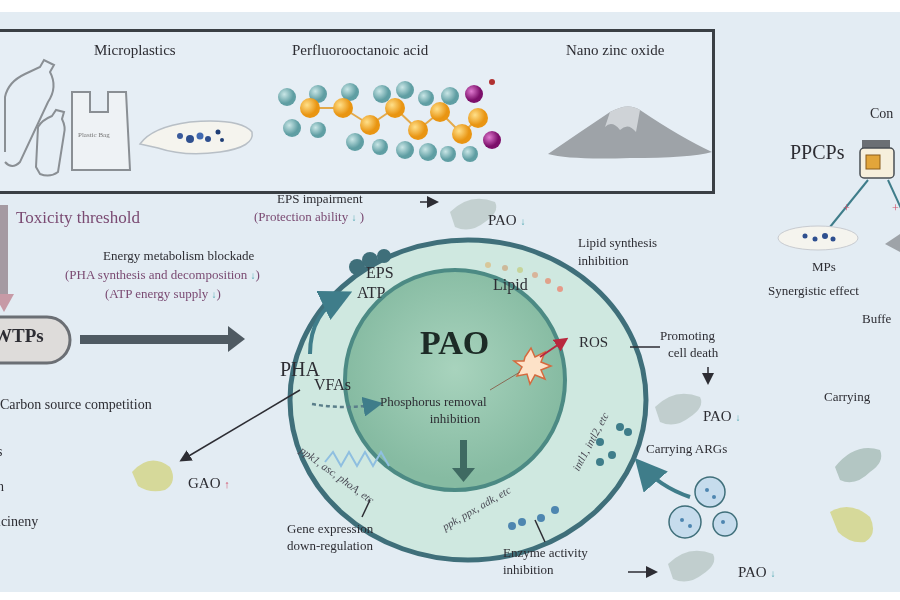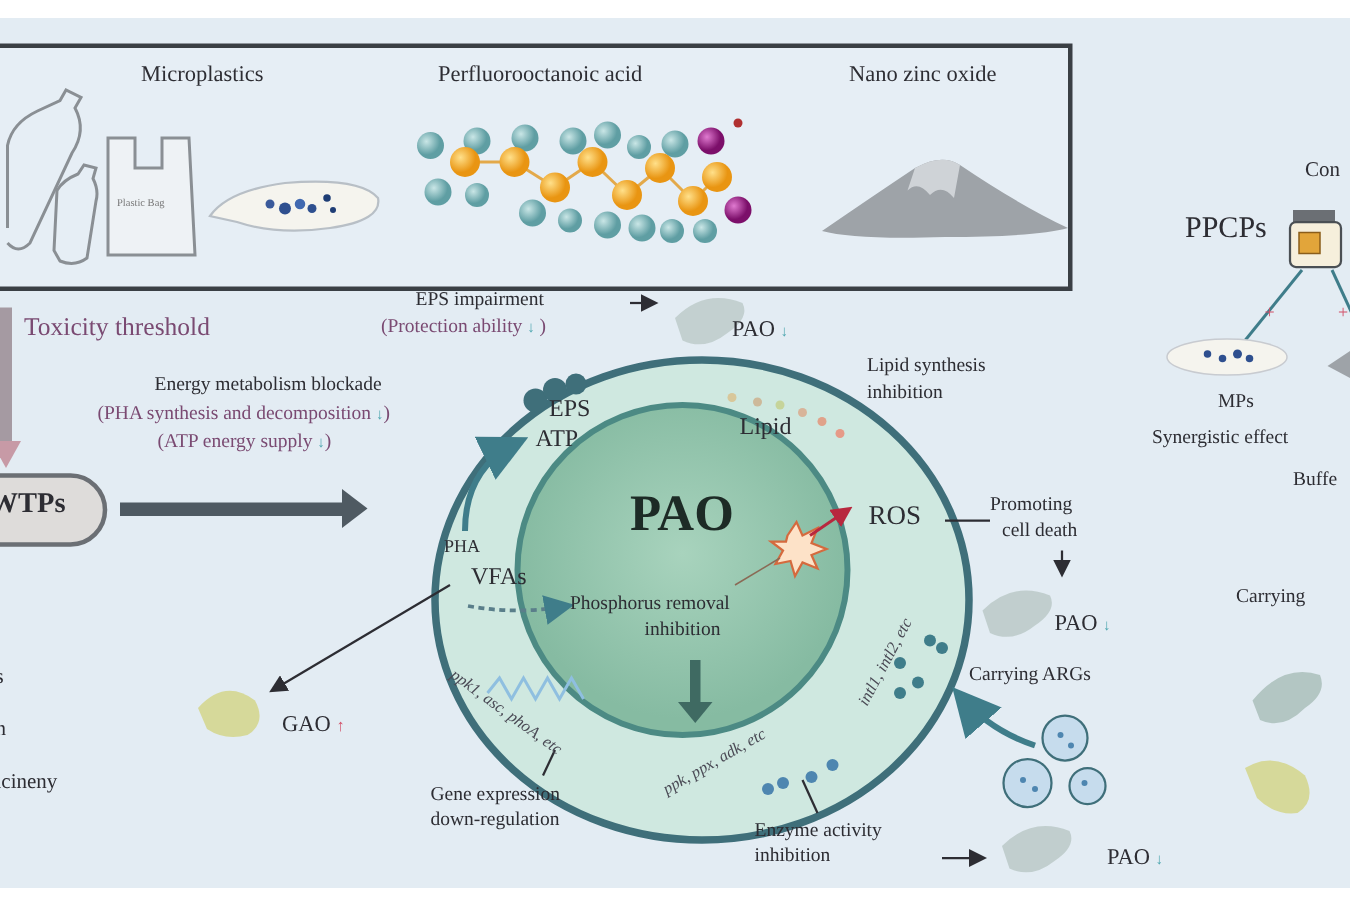--- a/index.html
+++ b/index.html
@@ -226,41 +226,42 @@
       <circle cx="805" cy="224" r="2.5" fill="#2e4f8f"></circle>
         <circle cx="815" cy="227" r="2.5" fill="#2e4f8f"></circle>
       <circle cx="825" cy="224" r="3" fill="#2e4f8f"></circle>
         <circle cx="833" cy="227" r="2.5" fill="#2e4f8f"></circle>
     </g>
     <path d="M885,232 L900,222 L900,240 Z" fill="#9ea3a8"></path>
   </svg>
 
   <div class="t purple" style="left:16px; top:197px; font-size:17px;">Toxicity threshold</div>
   <div class="t" style="left:-26px; top:314px; font-size:19px; font-weight:bold;">WWTPs</div>
+  <div class="t" style="left:0px; top:385px; font-size:14px;">Carbon source competition</div>
   <div class="t" style="left:-3px; top:432px; font-size:14px;">s</div>
   <div class="t" style="left:-3px; top:467px; font-size:14px;">h</div>
   <div class="t" style="left:-3px; top:502px; font-size:14px;">icineny</div>
 
   <div class="t" style="left:277px; top:180px; font-size:13px;">EPS impairment</div>
   <div class="t purple" style="left:254px; top:198px; font-size:13px;"><span>(Protection ability</span> <span class="down">↓</span> <span>)</span></div>
   <div class="t" style="left:488px; top:200px; font-size:15px;"><span>PAO</span> <span class="down">↓</span></div>
 
   <div class="t purple" style="left:65px; top:256px; font-size:13px;"><span>(PHA synthesis and decomposition</span> <span class="down">↓</span><span>)</span></div>
   <div class="t" style="left:103px; top:237px; font-size:13px;">Energy metabolism blockade</div>
   <div class="t purple" style="left:105px; top:275px; font-size:13px;"><span>(ATP energy supply</span> <span class="down">↓</span><span>)</span></div>
 
   <div class="t" style="left:578px; top:224px; font-size:13px;">Lipid synthesis</div>
   <div class="t" style="left:578px; top:242px; font-size:13px;">inhibition</div>
 
   <div class="t" style="left:366px; top:252px; font-size:16px;">EPS</div>
   <div class="t" style="left:357px; top:272px; font-size:16px;text-align:right;">ATP</div>
   <div class="t" style="left:493px; top:264px; font-size:16px;">Lipid</div>
   <div class="t" style="left:420px; top:312px; font-size:34px; font-weight:bold; color:#1d2b26;">PAO</div>
-  <div class="t" style="left:579px; top:322px; font-size:18px;">ROS</div>
-  <div class="t" style="left:296px; top:346px; font-size:12px;">PHA</div>
+  <div class="t" style="left:579px; top:322px; font-size:15px;">ROS</div>
+  <div class="t" style="left:280px; top:346px; font-size:20px;">PHA</div>
   <div class="t" style="left:314px; top:364px; font-size:16px;">VFAs</div>
   <div class="t" style="left:380px; top:383px; font-size:13px; width:150px; ">Phosphorus removal</div>
   <div class="t" style="left:380px; top:400px; font-size:13px; width:150px; text-align:center;">inhibition</div>
 
   <div class="t" style="left:305px; top:432px; font-size:11px; font-style:italic; color:#4a4a55; transform:rotate(36deg); transform-origin:0 0;">ppk1, asc, phoA, etc</div>
   <div class="t" style="left:440px; top:510px; font-size:11px; font-style:italic; color:#4a4a55; transform:rotate(-30deg); transform-origin:0 0;">ppk, ppx, adk, etc</div>
   <div class="t" style="left:570px; top:455px; font-size:11px; font-style:italic; color:#4a4a55; transform:rotate(-62deg); transform-origin:0 0;">intl1, intl2, etc</div>
 
   <div class="t" style="left:660px; top:317px; font-size:13px;">Promoting</div>
   <div class="t" style="left:668px; top:334px; font-size:13px;">cell death</div>

